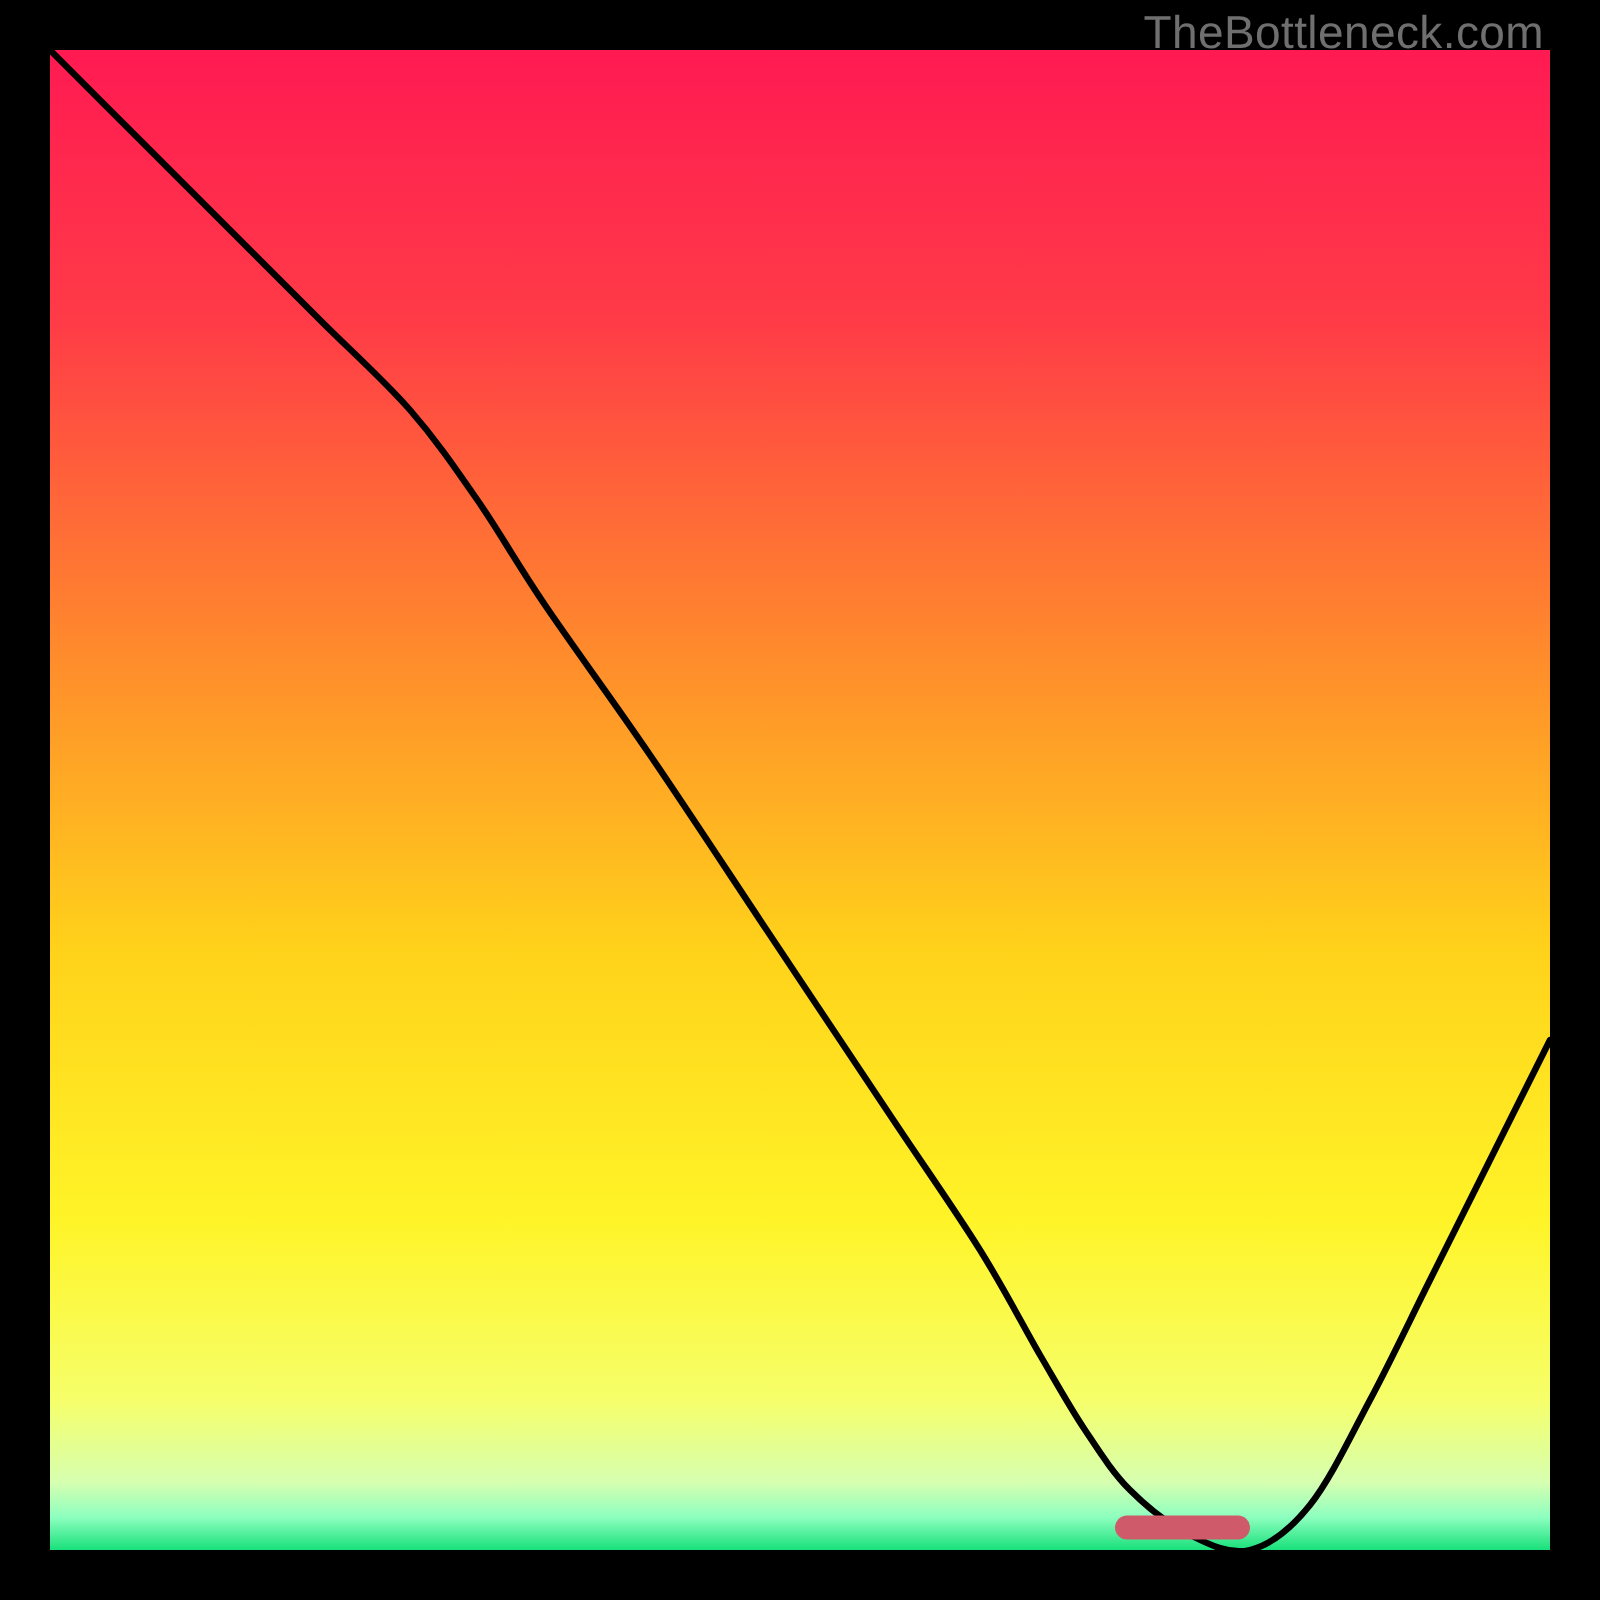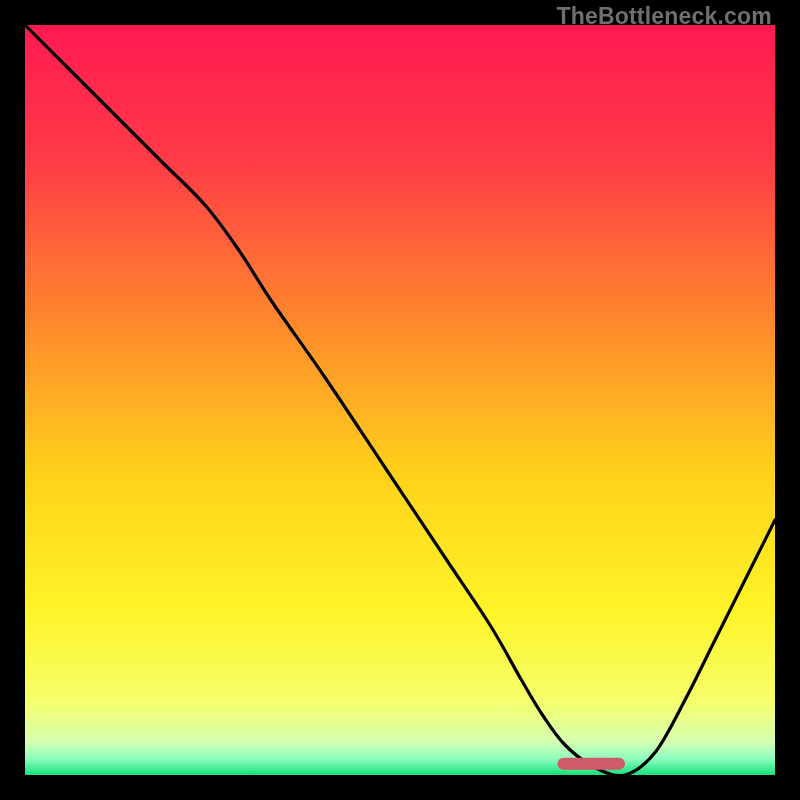--- a/index.html
+++ b/index.html
@@ -25,21 +25,21 @@
     top: 0;
     width: 750px;
     height: 750px;
   }
   .watermark {
     position: absolute;
     top: 3px;
     right: 28px;
     color: #6f6f6f;
     font-size: 23px;
-    font-weight: 700;
+    font-weight: 400;
     letter-spacing: 0.2px;
     user-select: none;
   }
 </style>
 </head>
 <body>
 
 <div class="watermark">TheBottleneck.com</div>
 
 <div class="frame">

